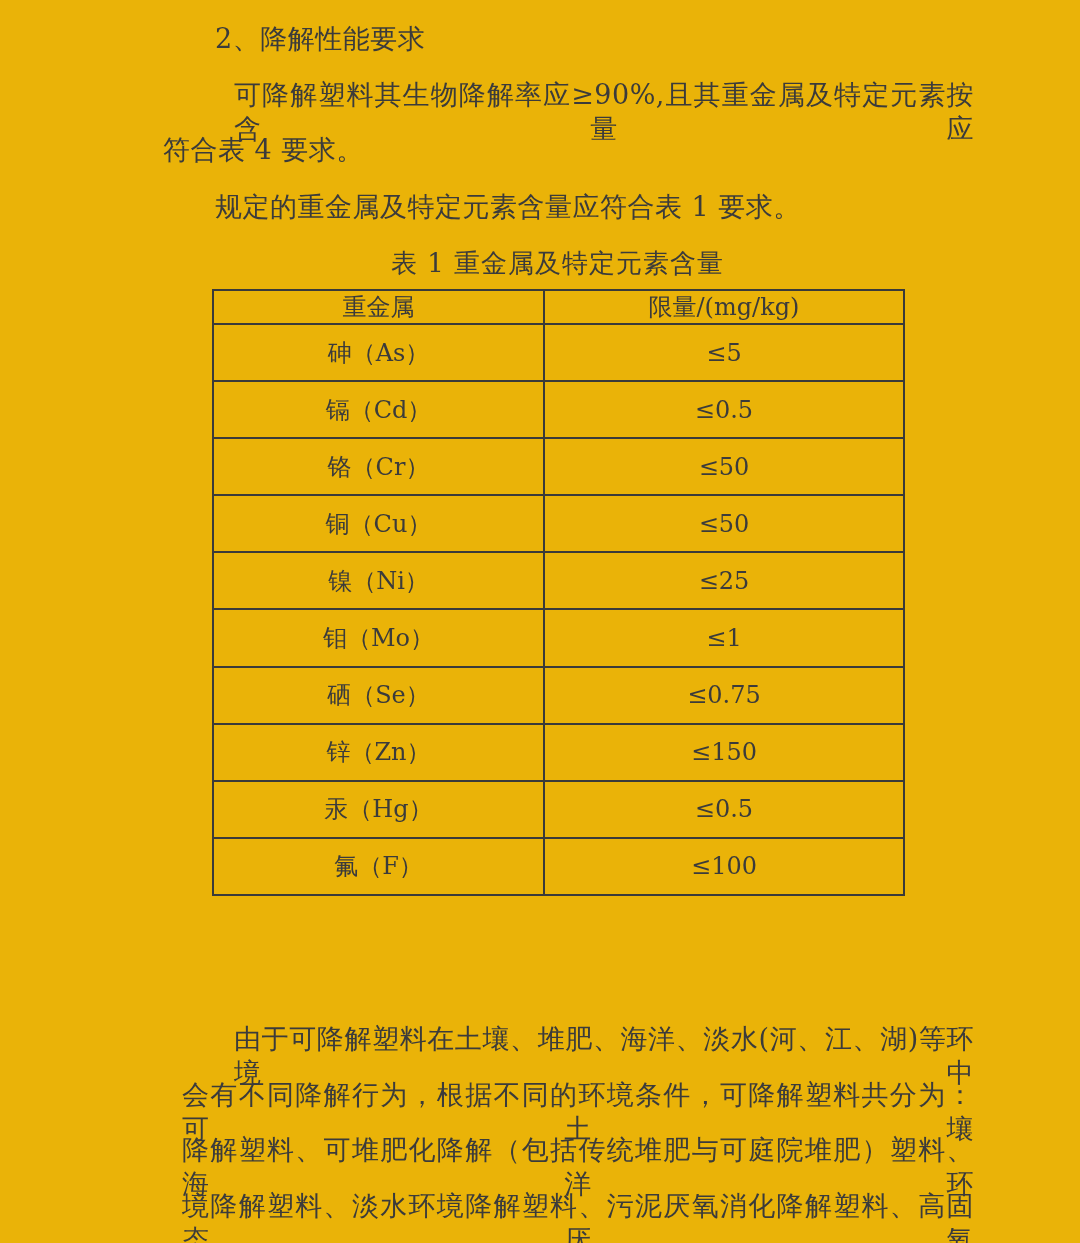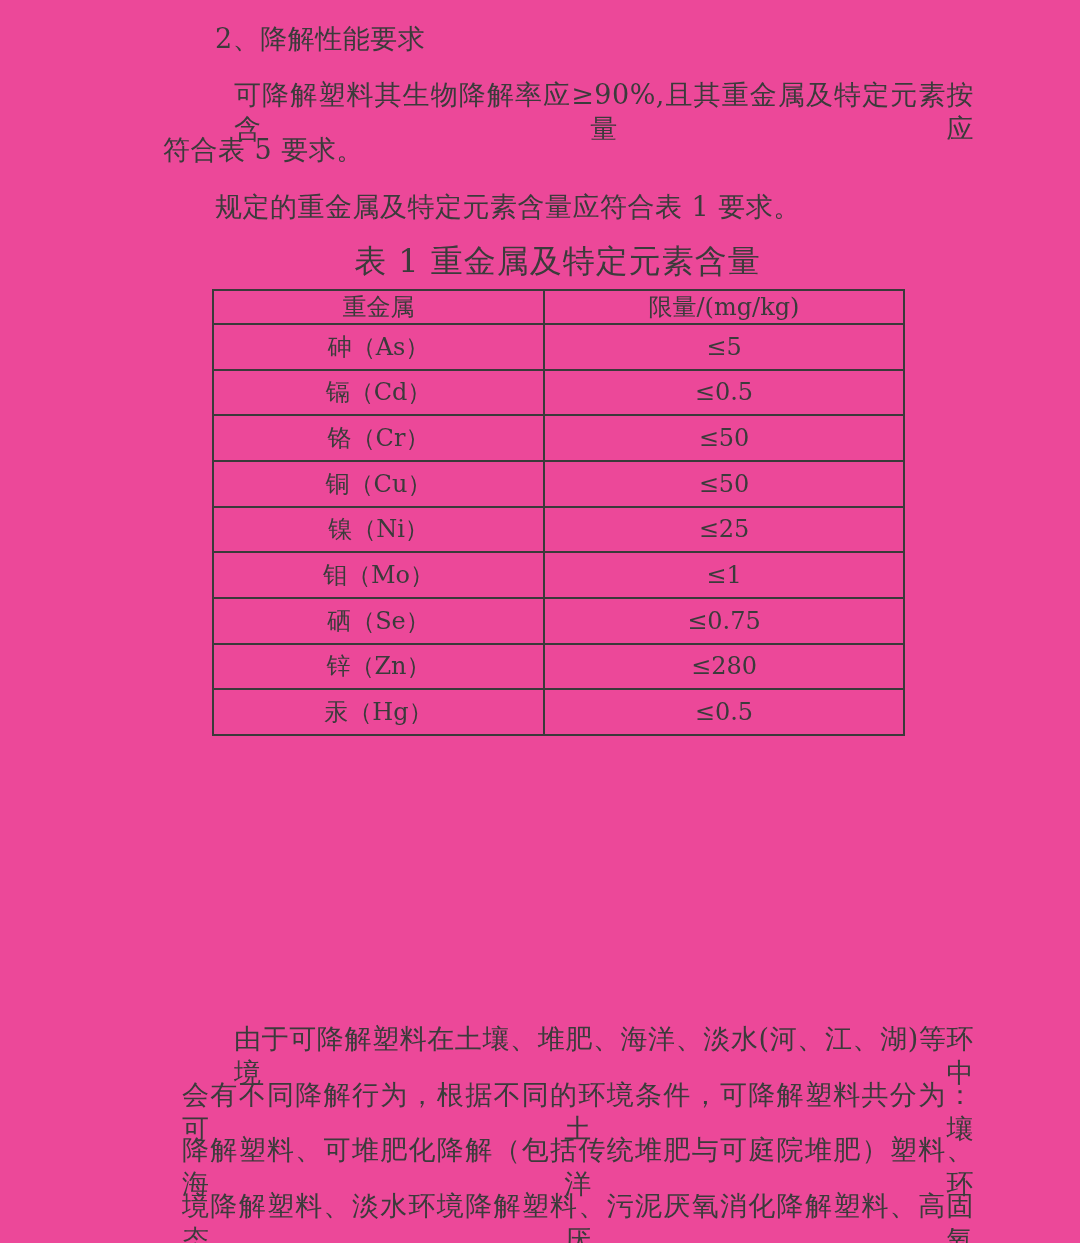--- a/index.html
+++ b/index.html
@@ -1,20 +1,20 @@
 <!DOCTYPE html>
 <html><head>
 <meta charset="utf-8">
 <style>
   html, body { margin: 0; padding: 0; background: #ffffff; }
   .page {
     position: relative;
     width: 1080px;
     height: 1243px;
-    background: #ec4899;
+    background: #eab308;
     font-family: "DejaVu Serif", "Liberation Serif", serif;
     color: #3b3b3b;
     overflow: hidden;
   }
   .textblock {
     position: absolute;
     left: 163px;
     width: 792px;
     font-size: 27px;
     line-height: 34px;
@@ -25,31 +25,31 @@
     text-align: justify;
     text-align-last: justify;
     white-space: normal;
     margin-left: 19px;
   }
   .indent { padding-left: 52px; box-sizing: border-box; }
   .table-title {
     position: absolute;
     left: 212px;
     width: 691px;
-    top: 240px;
-    font-size: 32px;
+    top: 246px;
+    font-size: 26px;
     text-align: center;
     letter-spacing: 1px;
   }
   table.limits {
     position: absolute;
     left: 212px;
     top: 289px;
     width: 691px;
-    height: 447px;
+    height: 607px;
     border-collapse: collapse;
     table-layout: fixed;
     font-size: 24px;
     color: #3b3b3b;
   }
   table.limits td, table.limits th {
     border: 2px solid #3a3a3a;
     text-align: center;
     vertical-align: middle;
     font-weight: normal;
@@ -60,21 +60,21 @@
 </style>
 </head>
 <body>
 
 <div class="page">
 
   <div class="textblock indent" style="top:22px">2、降解性能要求</div>
 
   <div class="textblock indent fill" style="top:78px">可降解塑料其生物降解率应≥90%,且其重金属及特定元素按含量应</div>
 
-  <div class="textblock" style="top:133px">符合表 5 要求。</div>
+  <div class="textblock" style="top:133px">符合表 4 要求。</div>
 
   <div class="textblock indent" style="top:190px">规定的重金属及特定元素含量应符合表 1 要求。</div>
 
   <div class="table-title">表 1 重金属及特定元素含量</div>
 
   <table class="limits">
     <colgroup>
       <col class="c-metal">
       <col class="c-limit">
     </colgroup>
@@ -118,28 +118,32 @@
         </tr>
 
 
         <tr>
           <td>硒（Se）</td>
           <td>≤0.75</td>
         </tr>
 
         <tr>
           <td>锌（Zn）</td>
-          <td>≤280</td>
+          <td>≤150</td>
         </tr>
 
         <tr>
           <td>汞（Hg）</td>
           <td>≤0.5</td>
         </tr>
 
+        <tr>
+          <td>氟（F）</td>
+          <td>≤100</td>
+        </tr>
       </tbody>
   </table>
 
 
   <div class="textblock indent fill" style="top:1022px">由于可降解塑料在土壤、堆肥、海洋、淡水(河、江、湖)等环境中</div>
 
   <div class="textblock fill" style="top:1133px">降解塑料、可堆肥化降解（包括传统堆肥与可庭院堆肥）塑料、海洋环</div>
 
   <div class="textblock fill" style="top:1078px">会有不同降解行为，根据不同的环境条件，可降解塑料共分为：可土壤</div>
 

